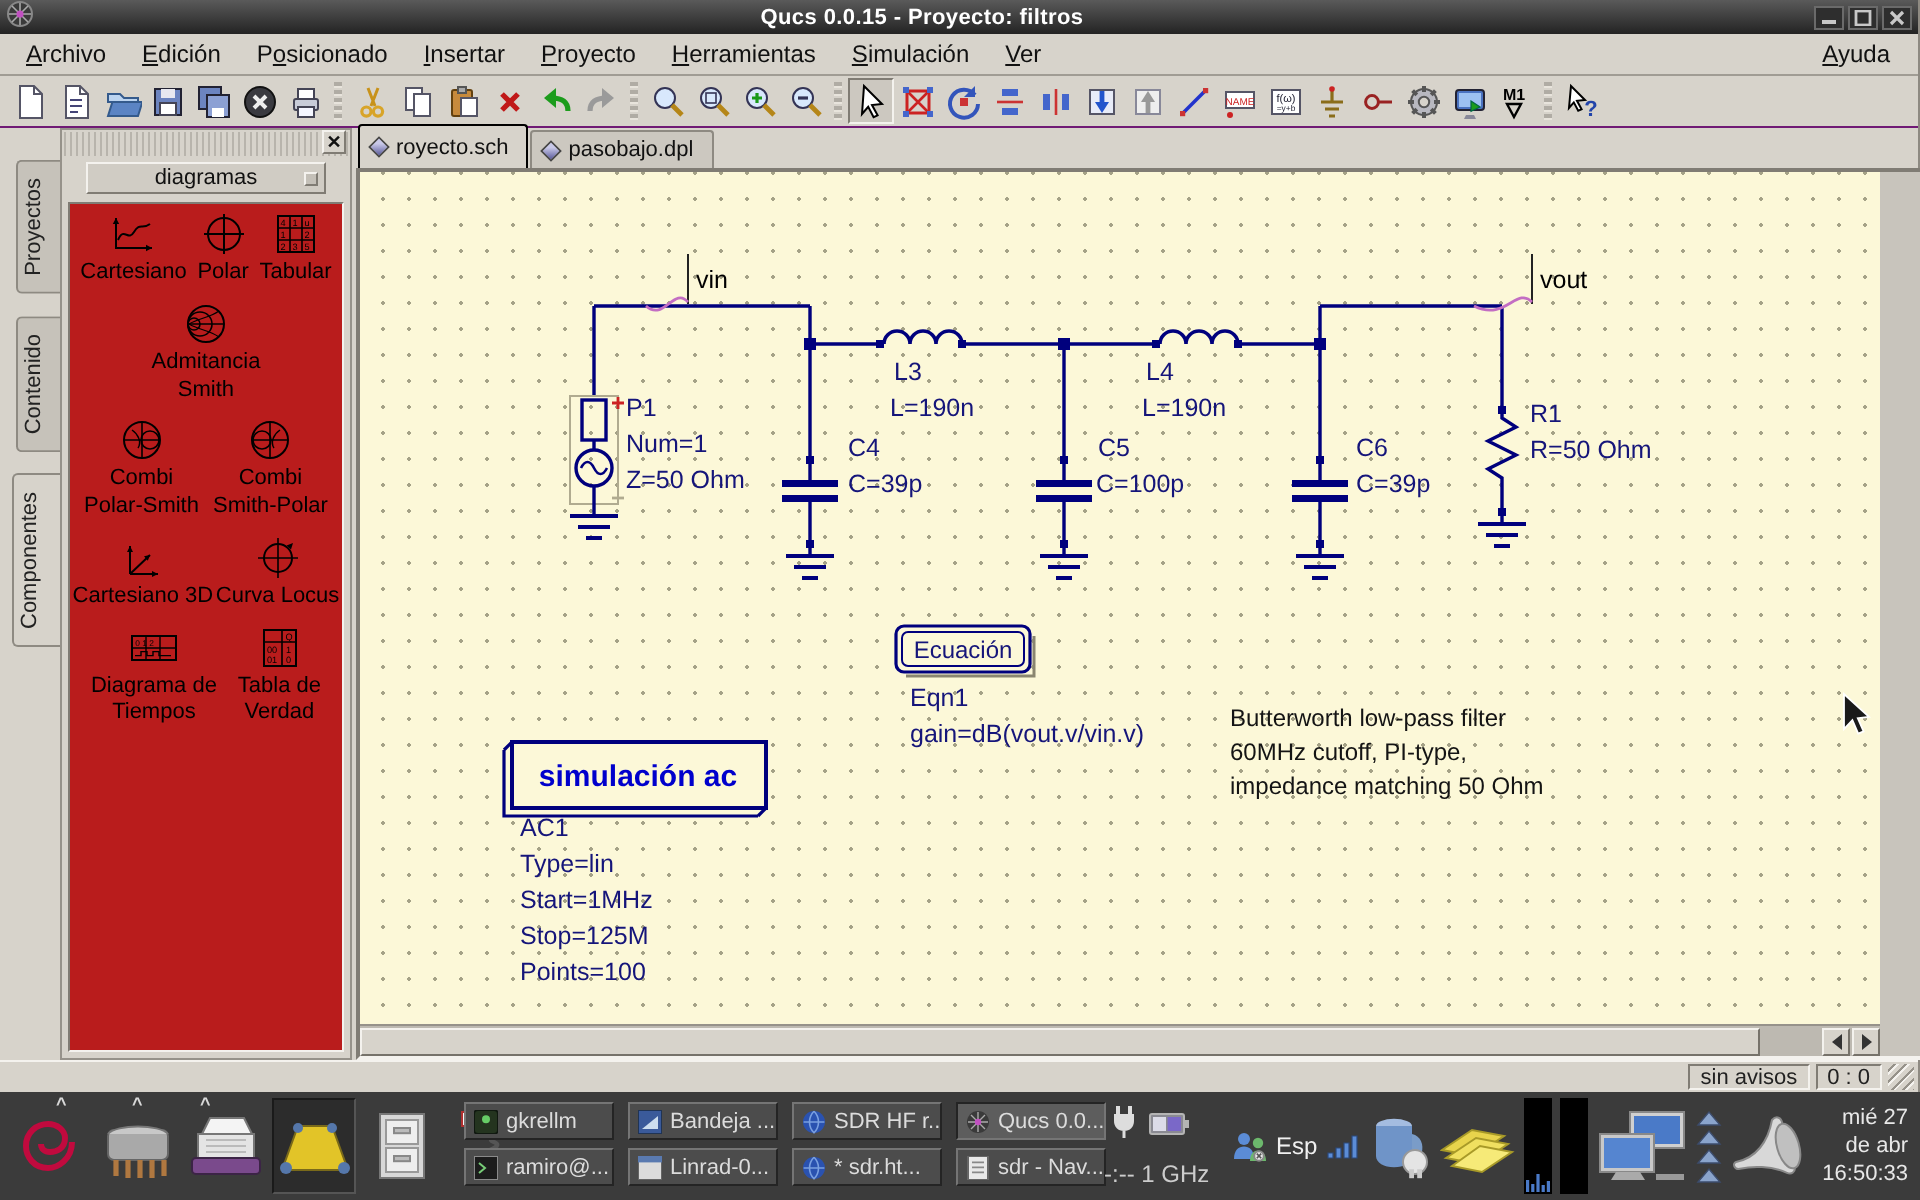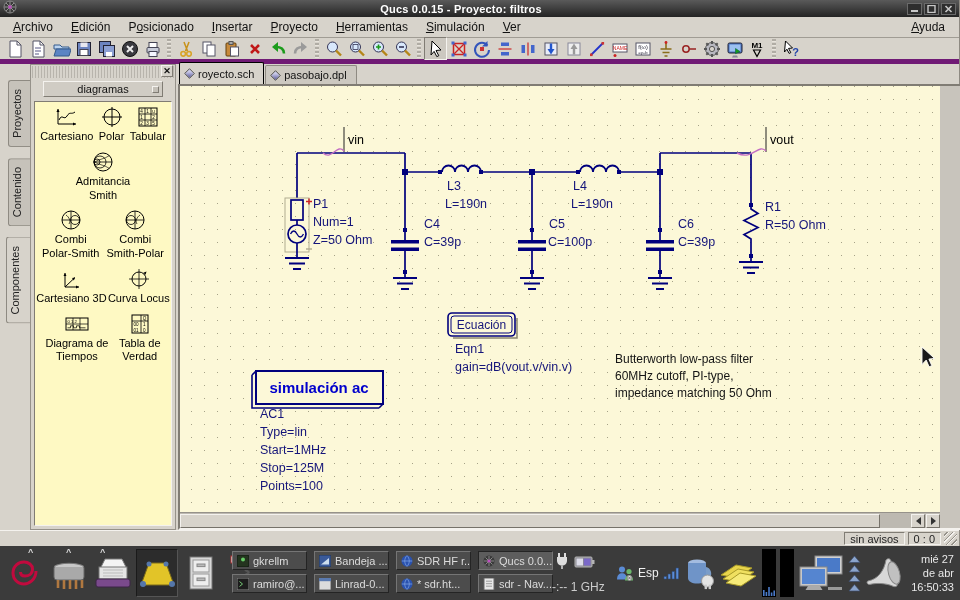--- a/index.html
+++ b/index.html
@@ -15,21 +15,21 @@
   .win-btn { width:15px; height:12px; margin-left:2px; background:#2e2e2e; border:1px solid #6a6a6a;
     display:flex; align-items:center; justify-content:center; }
   .win-btn svg { display:block; }
 
   .menubar { position:absolute; left:0; top:17px; width:100%; height:21px; background:#d7d3cb;
     border-bottom:1px solid #a09c94; display:flex; align-items:center; padding:0 4px; font-size:12px; color:#111; }
   .menu-item { padding:2px 9px; cursor:default; }
   .menu-right { margin-left:auto; padding:2px 10px; }
 
   .toolbar { position:absolute; left:0; top:38px; width:100%; height:26px; background:#d7d3cb;
-    border-bottom:5px solid #701a75; display:flex; align-items:center; padding-left:3px; }
+    border-bottom:1px solid #701a75; display:flex; align-items:center; padding-left:3px; }
   .tb-sep { width:4px; height:20px; margin:0 3px;
     background:repeating-linear-gradient(180deg,#b0aca4 0 2px, #e8e4dc 2px 3px, transparent 3px 4px); }
   .tb-btn { width:23px; height:23px; display:flex; align-items:center; justify-content:center; border:1px solid transparent; }
   .tb-btn.pressed { border-color:#807c74 #f4f2ee #f4f2ee #807c74; background:#ccc8c0; }
 
   
   .side-tabstrip { position:absolute; left:0; top:64px; width:30px; height:466px; background:#d7d3cb;
     display:flex; flex-direction:column; align-items:flex-end; padding-top:16px; gap:11px; }
   .side-tab { writing-mode:vertical-rl; transform:rotate(180deg); background:#c6c2ba;
     border:1px solid #8e8a82; border-left:none; font-size:11px; color:#222; padding:8px 2px; width:22px; text-align:center;
@@ -41,21 +41,21 @@
     background:repeating-linear-gradient(90deg,#b8b4ac 0 1px, transparent 1px 3px); background-size:3px 6px; background-position:0 3px;
     background-color:#d7d3cb; }
   .dock-close { position:absolute; right:2px; top:0; width:12px; height:12px; background:#d7d3cb;
     border:1px solid; border-color:#f4f2ee #807c74 #807c74 #f4f2ee; display:flex; align-items:center; justify-content:center;
     font-size:9px; font-weight:bold; color:#111; line-height:1; }
   .dock-combo { position:absolute; left:12px; right:12px; top:16px; height:16px; background:#d0ccc4;
     border:1px solid; border-color:#f4f2ee #807c74 #807c74 #f4f2ee; font-size:11px; color:#111;
     display:flex; align-items:center; justify-content:center; }
   .dock-combo .combo-mark { position:absolute; right:3px; top:4px; width:7px; height:7px; background:#c4c0b8;
     border:1px solid; border-color:#f4f2ee #807c74 #807c74 #f4f2ee; }
-  .dock-list { position:absolute; left:3px; right:3px; top:36px; bottom:3px; background:#fef9c3;
+  .dock-list { position:absolute; left:3px; right:3px; top:36px; bottom:3px; background:#b91c1c;
     border:1px solid; border-color:#807c74 #f4f2ee #f4f2ee #807c74; overflow:hidden; padding-top:4px; }
   .dock-row { display:flex; justify-content:space-evenly; align-items:flex-start; margin-bottom:7px; }
   .dock-item { display:flex; flex-direction:column; align-items:center; font-size:11px; color:#000; text-align:center; line-height:1.25; }
   .dock-item svg { margin-bottom:2px; }
 
   
   .tabbar { position:absolute; left:176px; top:62px; right:2px; height:22px; display:flex; align-items:flex-end; padding-left:3px; gap:1px; }
   .tab { height:19px; display:flex; align-items:center; gap:4px; padding:0 9px 0 5px; font-size:11px; color:#111;
     background:#ccc8c0; border:1px solid #8e8a82; border-bottom:none; border-radius:2px 2px 0 0; }
   .tab.active { height:22px; background:#d7d3cb; border:1px solid #000; border-bottom:none; }

